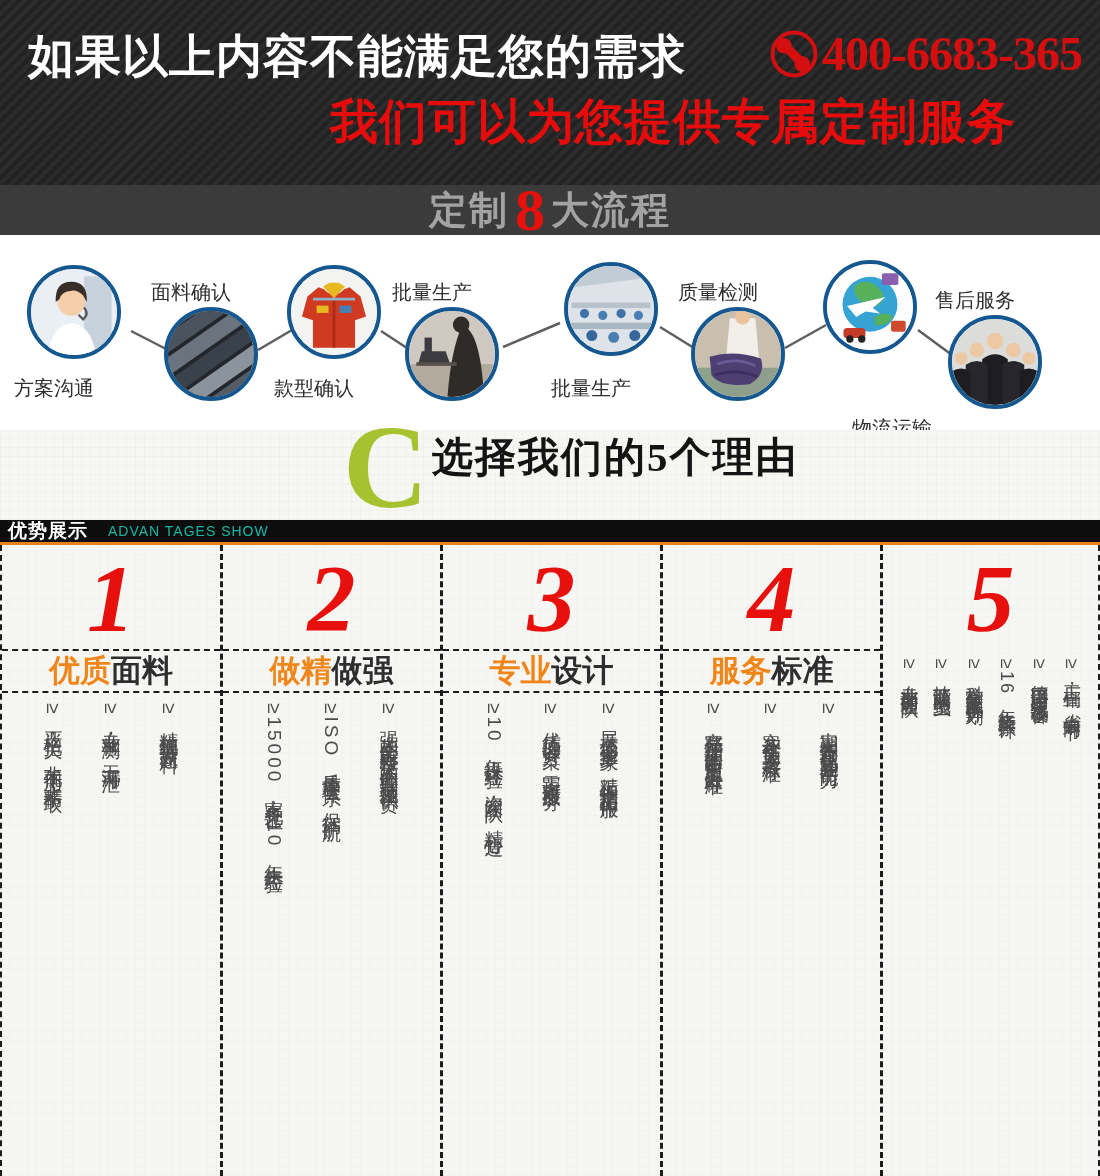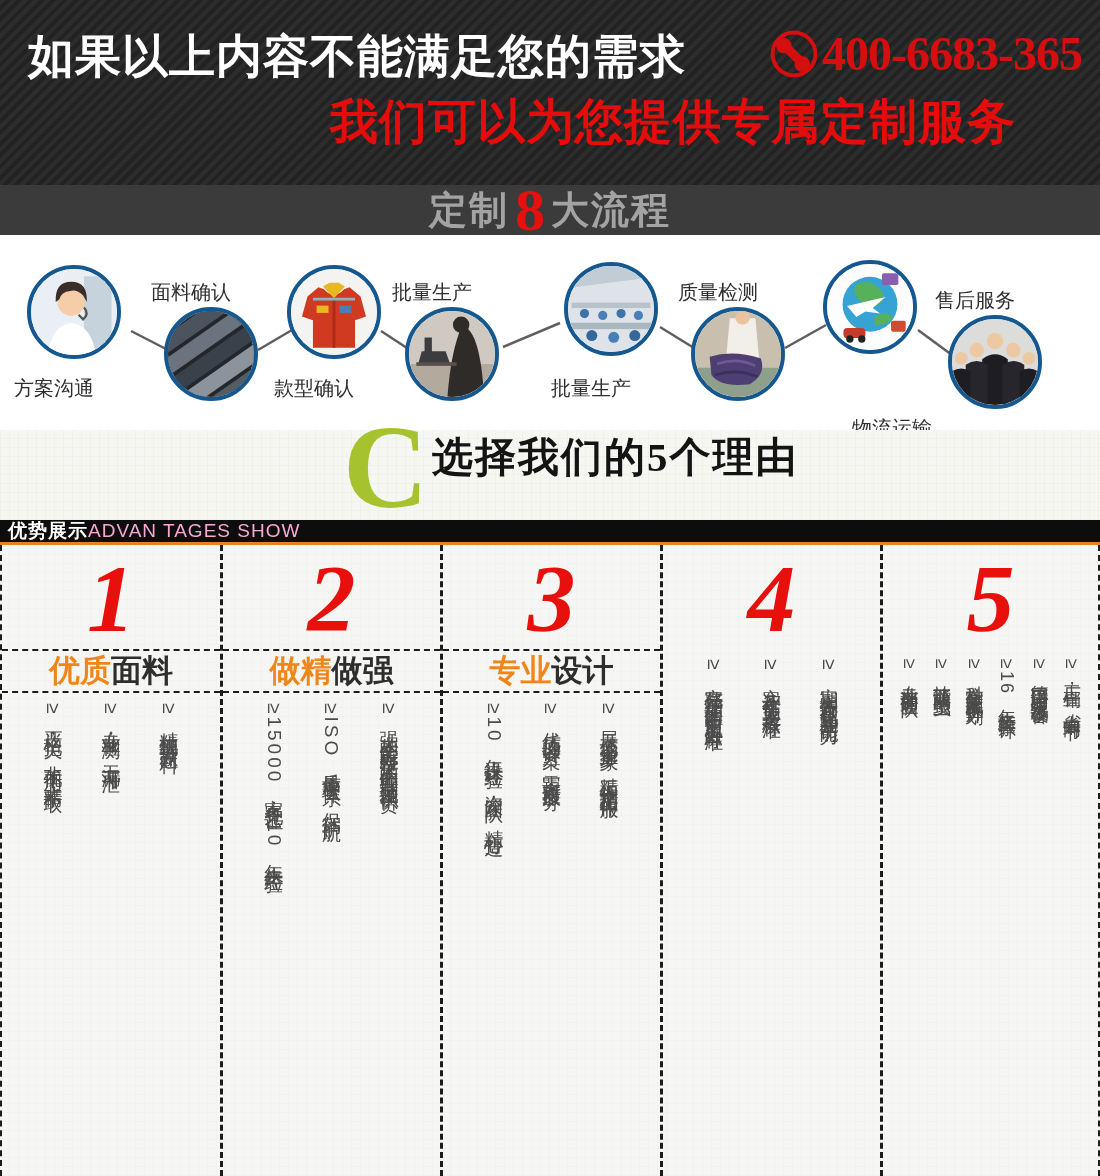--- a/index.html
+++ b/index.html
@@ -41,21 +41,21 @@
     font-weight:bold;font-family:"Liberation Serif","DejaVu Serif",serif;}
   .choose-cn{position:absolute;left:432px;top:0px;color:#141414;font-size:41px;font-weight:bold;
     font-family:"Liberation Serif","DejaVu Serif",serif;letter-spacing:2px;white-space:nowrap;}
   .choose-en{position:absolute;left:432px;top:40px;color:#f08519;font-size:55px;font-weight:bold;
     font-family:"Liberation Serif","DejaVu Serif",serif;letter-spacing:8px;word-spacing:60px;white-space:nowrap;}
 
   
   .adv-bar{width:1100px;height:22px;background:#0d0d0d;border-bottom:3px solid #e8821e;
     box-sizing:content-box;display:flex;align-items:center;}
   .adv-bar .cn{color:#ffffff;font-size:19px;font-weight:bold;margin-left:8px;letter-spacing:1px;}
-  .adv-bar .en{color:#f9a8d4;font-size:19px;margin-left:0;letter-spacing:1px;}
+  .adv-bar .en{color:#14b8a6;font-size:14px;margin-left:20px;letter-spacing:1px;}
 
   
   .columns{display:flex;width:1100px;height:631px;
     background:#f6f6f4;
     background-image:repeating-linear-gradient(0deg,#f2f2ef 0 1px,transparent 1px 9px),
                      repeating-linear-gradient(90deg,#f2f2ef 0 1px,transparent 1px 9px);}
   .column{width:220px;box-sizing:border-box;}
   .column + .column{border-left:3px dashed #1c1c1c;}
   .column.first{border-left:2px dashed #1c1c1c;}
   .column.last{border-right:2px dashed #1c1c1c;}
@@ -268,20 +268,23 @@
     </div>
     <div class="strips">
       <div class="vtext">≥展示成功企业形象，精工细作精品工作服</div>
       <div class="vtext">≥优质的设计方案，零距离对接服务</div>
       <div class="vtext">≥10年设计经验，资深团队，精心打造</div>
     </div>
   </div>
 
   <div class="column">
     <div class="col-number">4</div>
+    <div class="col-header">
+      <span class="accent">服务</span><span class="rest">标准</span>
+    </div>
     <div class="strips">
       <div class="vtext">≥定期客户调查优化客户回访能力</div>
       <div class="vtext">≥客户评价作为主要考核标准</div>
       <div class="vtext">≥完整仔细严谨的售前中后服务白标准</div>
     </div>
   </div>
 
   <div class="column last dense">
     <div class="col-number">5</div>
     <div class="strips">

